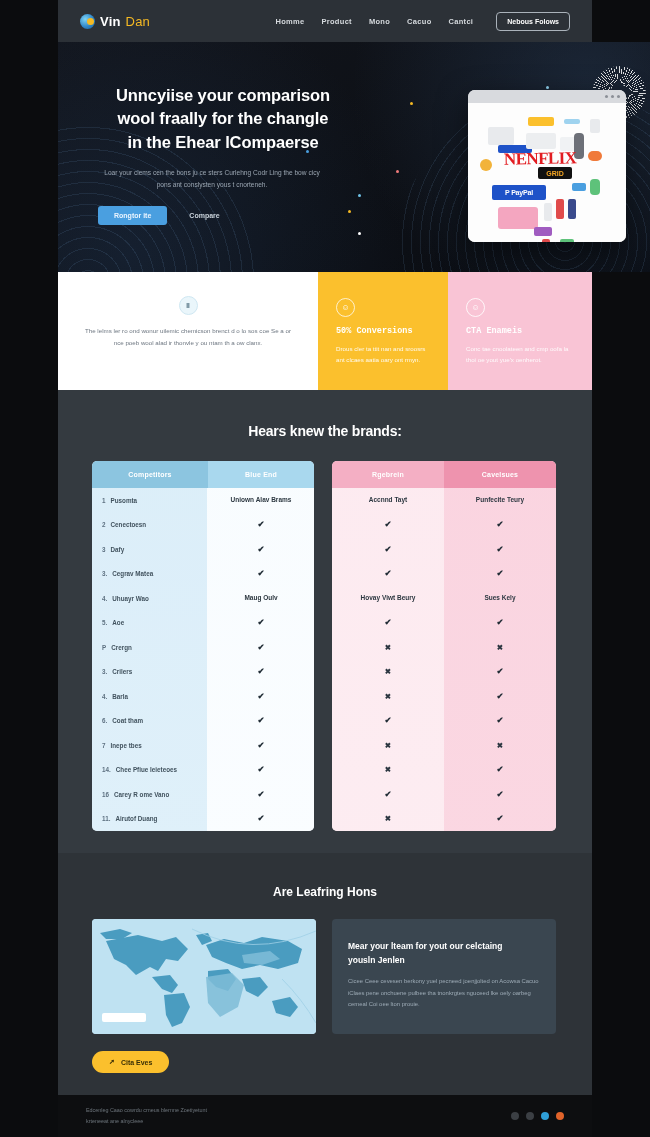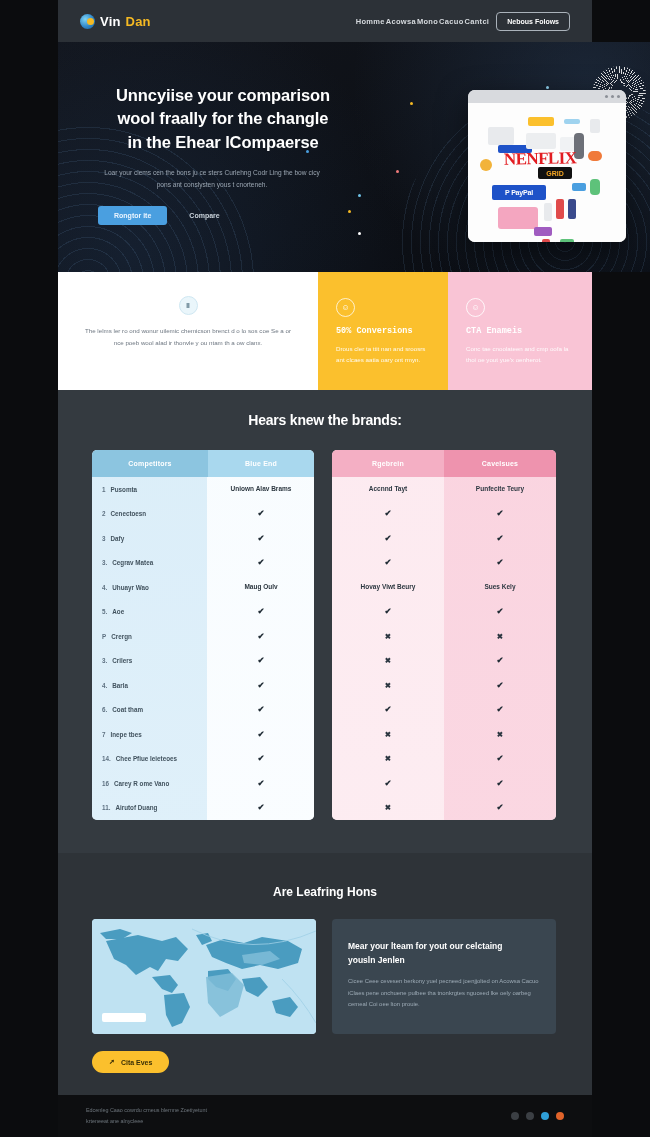--- a/index.html
+++ b/index.html
@@ -22,23 +22,23 @@
   .brand-mark {
     width: 15px; height: 15px; border-radius: 50%;
     background: radial-gradient(circle at 35% 35%, #7fd4f5 0%, #2f86c8 55%, #1d5e94 100%);
     position: relative; flex: none;
   }
   .brand-mark::after {
     content: ""; position: absolute; right: 1px; top: 4px;
     width: 7px; height: 7px; border-radius: 50%; background: #f5b923;
   }
   .brand-a { color: #ffffff; font-size: 13px; font-weight: 700; letter-spacing: .2px; }
-  .brand-b { color: #f5b923; font-size: 13px; font-weight: 700; letter-spacing: .2px; }
-
-  .nav-links { display: flex; align-items: center; gap: 1px; }
+  .brand-b { color: #f5b923; font-size: 13px; font-weight: 400; letter-spacing: .2px; }
+
+  .nav-links { display: flex; align-items: center; gap: 17px; }
   .nav-link { color: #d6dade; font-size: 7.5px; font-weight: 700; letter-spacing: .3px; white-space: nowrap; }
   .nav-cta {
     border: 1px solid #aab2ba; border-radius: 4px;
     color: #ffffff; font-size: 7px; font-weight: 700;
     padding: 5px 10px; white-space: nowrap; margin-left: 6px;
   }
 
   
   .hero {
     position: absolute; left: 58px; top: 42px; width: 602px; height: 230px;
@@ -140,21 +140,21 @@
   .feat-text { color: rgba(255,255,255,.92); font-size: 6.2px; line-height: 1.85; }
   .feat-white .feat-text { color: #6d7680; font-size: 6.2px; line-height: 1.9; padding: 0 6px; }
 
   
   .compare {
     position: absolute; left: 58px; top: 390px; width: 534px; height: 463px;
     background: #343a40;
   }
   .compare-title {
     text-align: center; color: #ffffff; font-size: 14px; font-weight: 700;
-    padding-top: 22px; letter-spacing: -.2px;
+    padding-top: 33px; letter-spacing: -.2px;
   }
   .tables { display: flex; gap: 18px; padding: 22px 34px 0; }
   .tbl { border-radius: 5px; overflow: hidden; }
   .tbl-blue { width: 222px; background: linear-gradient(180deg, #e9f4fb 0%, #f7fcff 100%); }
   .tbl-pink { width: 224px; background: linear-gradient(180deg, #fbdde7 0%, #fdeef3 100%); }
   .thead { display: flex; }
   .th {
     height: 27px; display: flex; align-items: center; justify-content: center;
     color: #ffffff; font-size: 7px; font-weight: 700; letter-spacing: .2px;
   }
@@ -225,21 +225,21 @@
 <div class="page">
 
   <div class="navbar">
     <div class="brand">
       <div class="brand-mark"></div>
       <span class="brand-a">Vin</span>
       <span class="brand-b">Dan</span>
     </div>
     <div class="nav-links">
       <span class="nav-link">Homme</span>
-      <span class="nav-link">Acowsa</span>
+      <span class="nav-link">Product</span>
       <span class="nav-link">Mono</span>
       <span class="nav-link">Cacuo</span>
       <span class="nav-link">Cantci</span>
       <span class="nav-cta">Nebous Folows</span>
     </div>
   </div>
 
   <div class="hero">
     <div class="arcs"></div>
     <div class="arcs2"></div>

